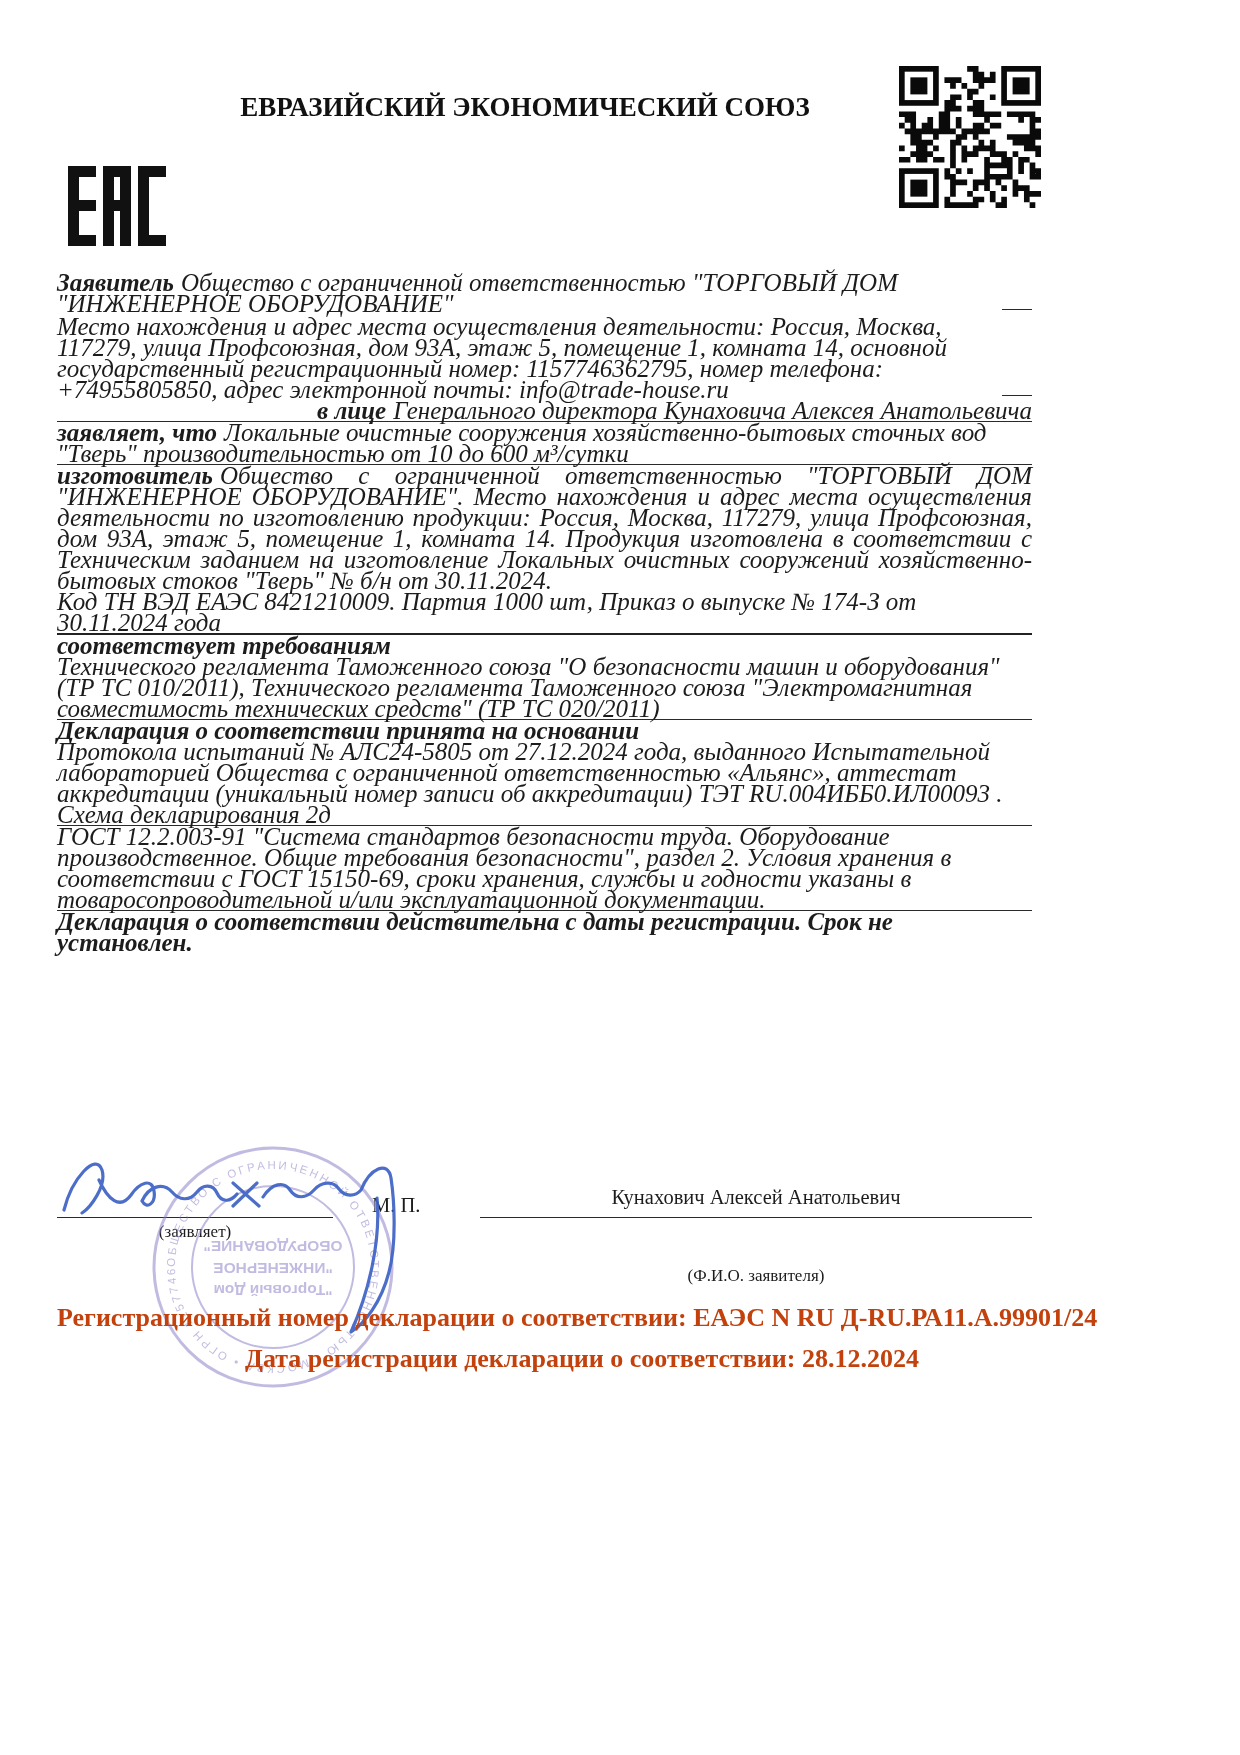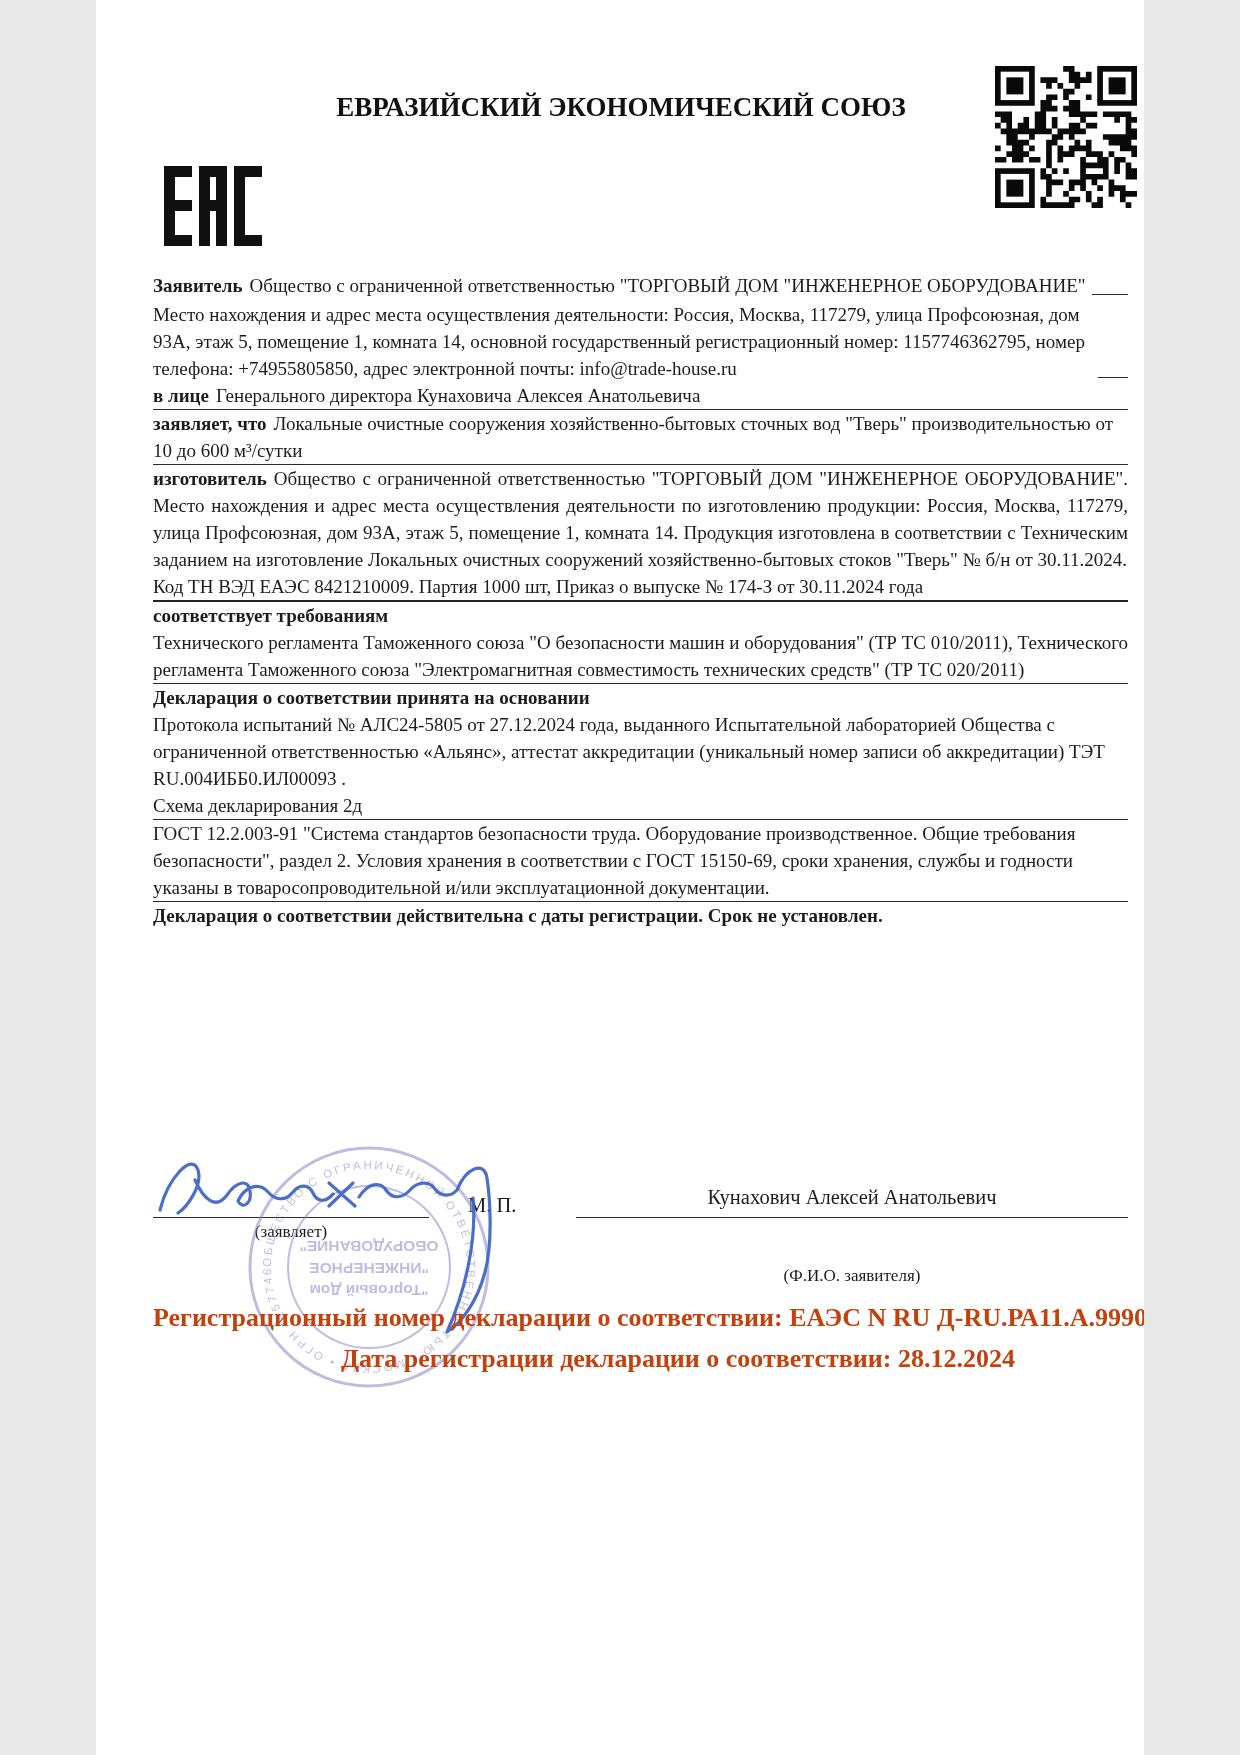--- a/index.html
+++ b/index.html
@@ -1,32 +1,32 @@
 <!DOCTYPE html>
 <html><head>
 <meta charset="utf-8">
 <style>
   html,body{margin:0;padding:0;background:#e8e8e8;}
-  .page{position:relative;width:1048px;height:1755px;background:#ffffff;margin:0 auto;
+  .page{position:relative;width:1240px;height:1755px;background:#ffffff;margin:0 auto;
         font-family:"Liberation Serif",serif;color:#1c1c1c;overflow:hidden;}
   
   .title{position:absolute;top:90px;left:125px;width:800px;text-align:center;
          font-weight:bold;font-size:27px;line-height:34px;color:#111;}
   .eac{position:absolute;left:68px;top:166px;width:98px;height:80px;}
   .qr{position:absolute;left:899px;top:66px;width:142px;height:142px;}
   
-  .bodytext{position:absolute;left:57px;top:272px;width:975px;font-size:19px;line-height:27px;}
+  .bodytext{position:absolute;left:57px;top:272px;width:975px;font-size:25px;line-height:21px;font-style:italic;}
   .bodytext p,.bodytext .blk{margin:0;padding:0;}
   b.lbl{margin-right:7px;}
   .trail{display:flex;align-items:flex-end;}
   .trail .txt{flex:0 1 auto;}
   .trail .fill{flex:1 1 30px;min-width:30px;border-bottom:1.6px solid #2a2a2a;margin-bottom:4px;margin-left:6px;}
   .rule{border-bottom:1.6px solid #2a2a2a;padding-bottom:2px;}
   .rule2{border-bottom:2.5px solid #222;padding-bottom:2px;}
-  .mt2{margin-top:2px;} .mt4{margin-top:4px;} .mt5{margin-top:5px;} .mt7{margin-top:7px;}
+  .mt2{margin-top:2px;} .mt4{margin-top:4px;text-align:right;} .mt5{margin-top:5px;} .mt7{margin-top:7px;}
   .mb10{margin-bottom:10px;}
   .just{text-align:justify;}
   .bold{font-weight:bold;}
   
   .sigline{position:absolute;border-top:1.7px solid #2a2a2a;height:0;}
   .sig-left{left:57px;top:1217px;width:276px;}
   .sig-right{left:480px;top:1217px;width:552px;}
   .caption{position:absolute;font-size:17px;color:#1c1c1c;text-align:center;}
   .cap-podpis{left:57px;top:1222px;width:276px;}
   .cap-fio{left:480px;top:1266px;width:552px;}

